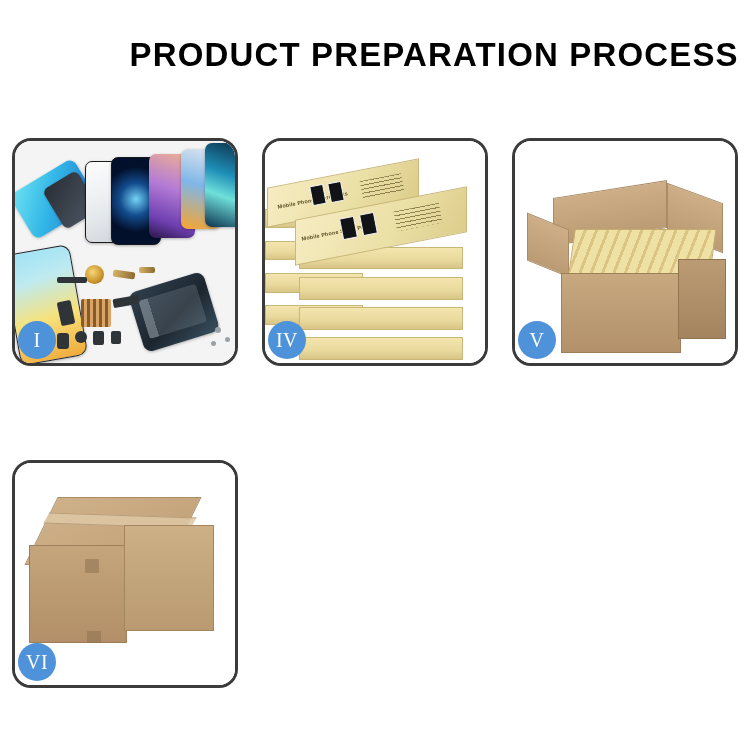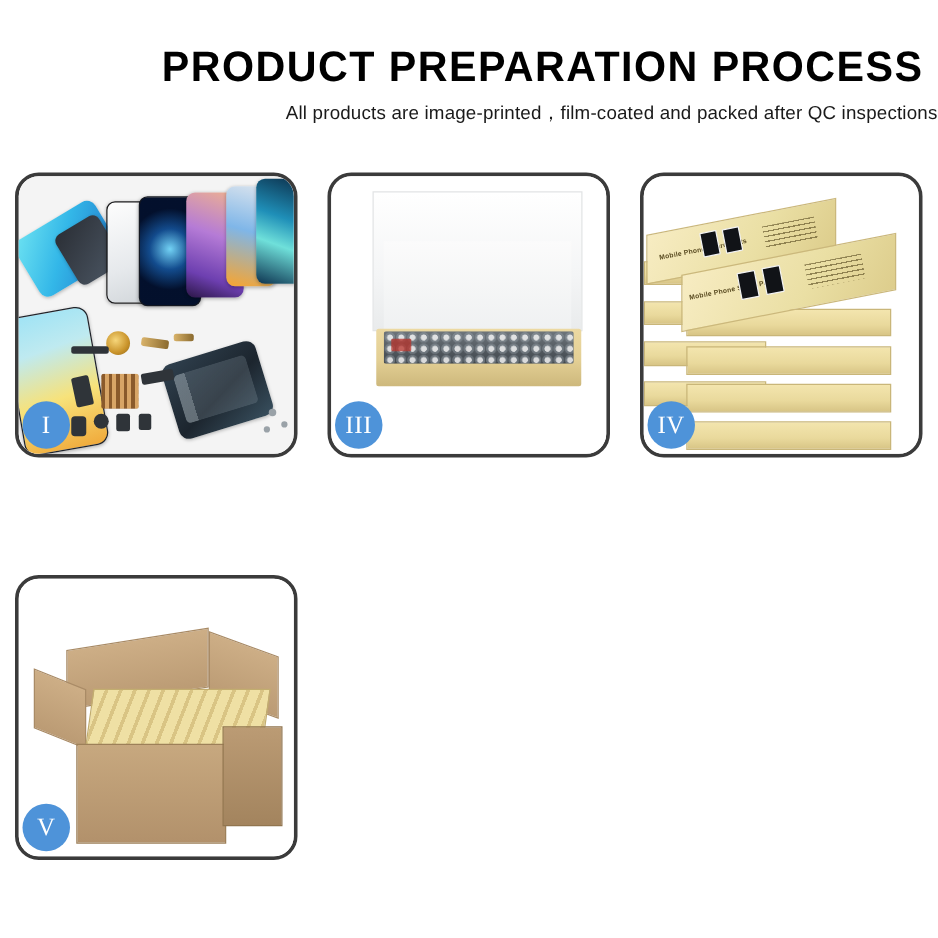--- a/index.html
+++ b/index.html
@@ -348,21 +348,20 @@
     border-radius: 1px;
   }
 </style>
 </head>
 <body>
 
 <div class="page">
 
   <div class="header">
     <div class="title">PRODUCT PREPARATION PROCESS</div>
-    <div class="subtitle">All products are image-printed，film-coated and packed after QC inspections</div>
   </div>
 
   <div class="grid">
 
     <div class="panel">
       <div class="panel-inner p1">
         <div class="ph ph-a"></div>
         <div class="ph ph-a2"></div>
         <div class="ph ph-b"></div>
         <div class="ph ph-c"></div>
@@ -384,29 +383,20 @@
         <div class="part" style="left:96px;top:190px;width:10px;height:13px;"></div>
         <div class="part" style="left:42px;top:192px;width:12px;height:16px;border-radius:3px;"></div>
         <div class="part" style="left:200px;top:186px;width:6px;height:6px;border-radius:50%;background:#9aa2a8;"></div>
         <div class="part" style="left:210px;top:196px;width:5px;height:5px;border-radius:50%;background:#9aa2a8;"></div>
         <div class="part" style="left:196px;top:200px;width:5px;height:5px;border-radius:50%;background:#9aa2a8;"></div>
       </div>
       <div class="badge">I</div>
     </div>
 
 
-    <div class="panel">
-      <div class="panel-inner p3">
-        <div class="k-lid"></div>
-        <div class="k-foam"></div>
-        <div class="k-body"></div>
-        <div class="k-inner"></div>
-      </div>
-      <div class="badge">III</div>
-    </div>
 
     <div class="panel">
       <div class="panel-inner p4">
         <div class="stack">
 
           <div class="ybox" style="left:0px;top:68px;width:96px;height:17px;"></div>
           <div class="ybox" style="left:0px;top:100px;width:96px;height:17px;"></div>
           <div class="ybox" style="left:0px;top:132px;width:96px;height:18px;"></div>
           <div class="ybox" style="left:0px;top:164px;width:96px;height:18px;"></div>
 
@@ -436,15 +426,26 @@
         <div class="c-flap" style="left:38px;top:48px;width:112px;height:46px;transform:skewY(-9deg);"></div>
         <div class="c-flap" style="left:12px;top:80px;width:40px;height:46px;transform:skewY(22deg);"></div>
         <div class="c-flap" style="left:152px;top:52px;width:54px;height:48px;transform:skewY(20deg);"></div>
         <div class="c-fill"></div>
         <div class="c-front"></div>
         <div class="c-side"></div>
       </div>
       <div class="badge">V</div>
     </div>
 
+    <div class="panel">
+      <div class="panel-inner p6">
+        <div class="s-top"></div>
+        <div class="s-tape" style="left:30px;top:52px;width:150px;height:9px;transform:skewX(-26deg) rotate(2deg);"></div>
+        <div class="s-front"></div>
+        <div class="s-right"></div>
+        <div class="s-notch" style="left:70px;top:96px;width:14px;height:14px;"></div>
+        <div class="s-notch" style="left:72px;top:168px;width:14px;height:12px;"></div>
+      </div>
+      <div class="badge">VI</div>
+    </div>
 
   </div>
 </div>
 
 </body></html>

